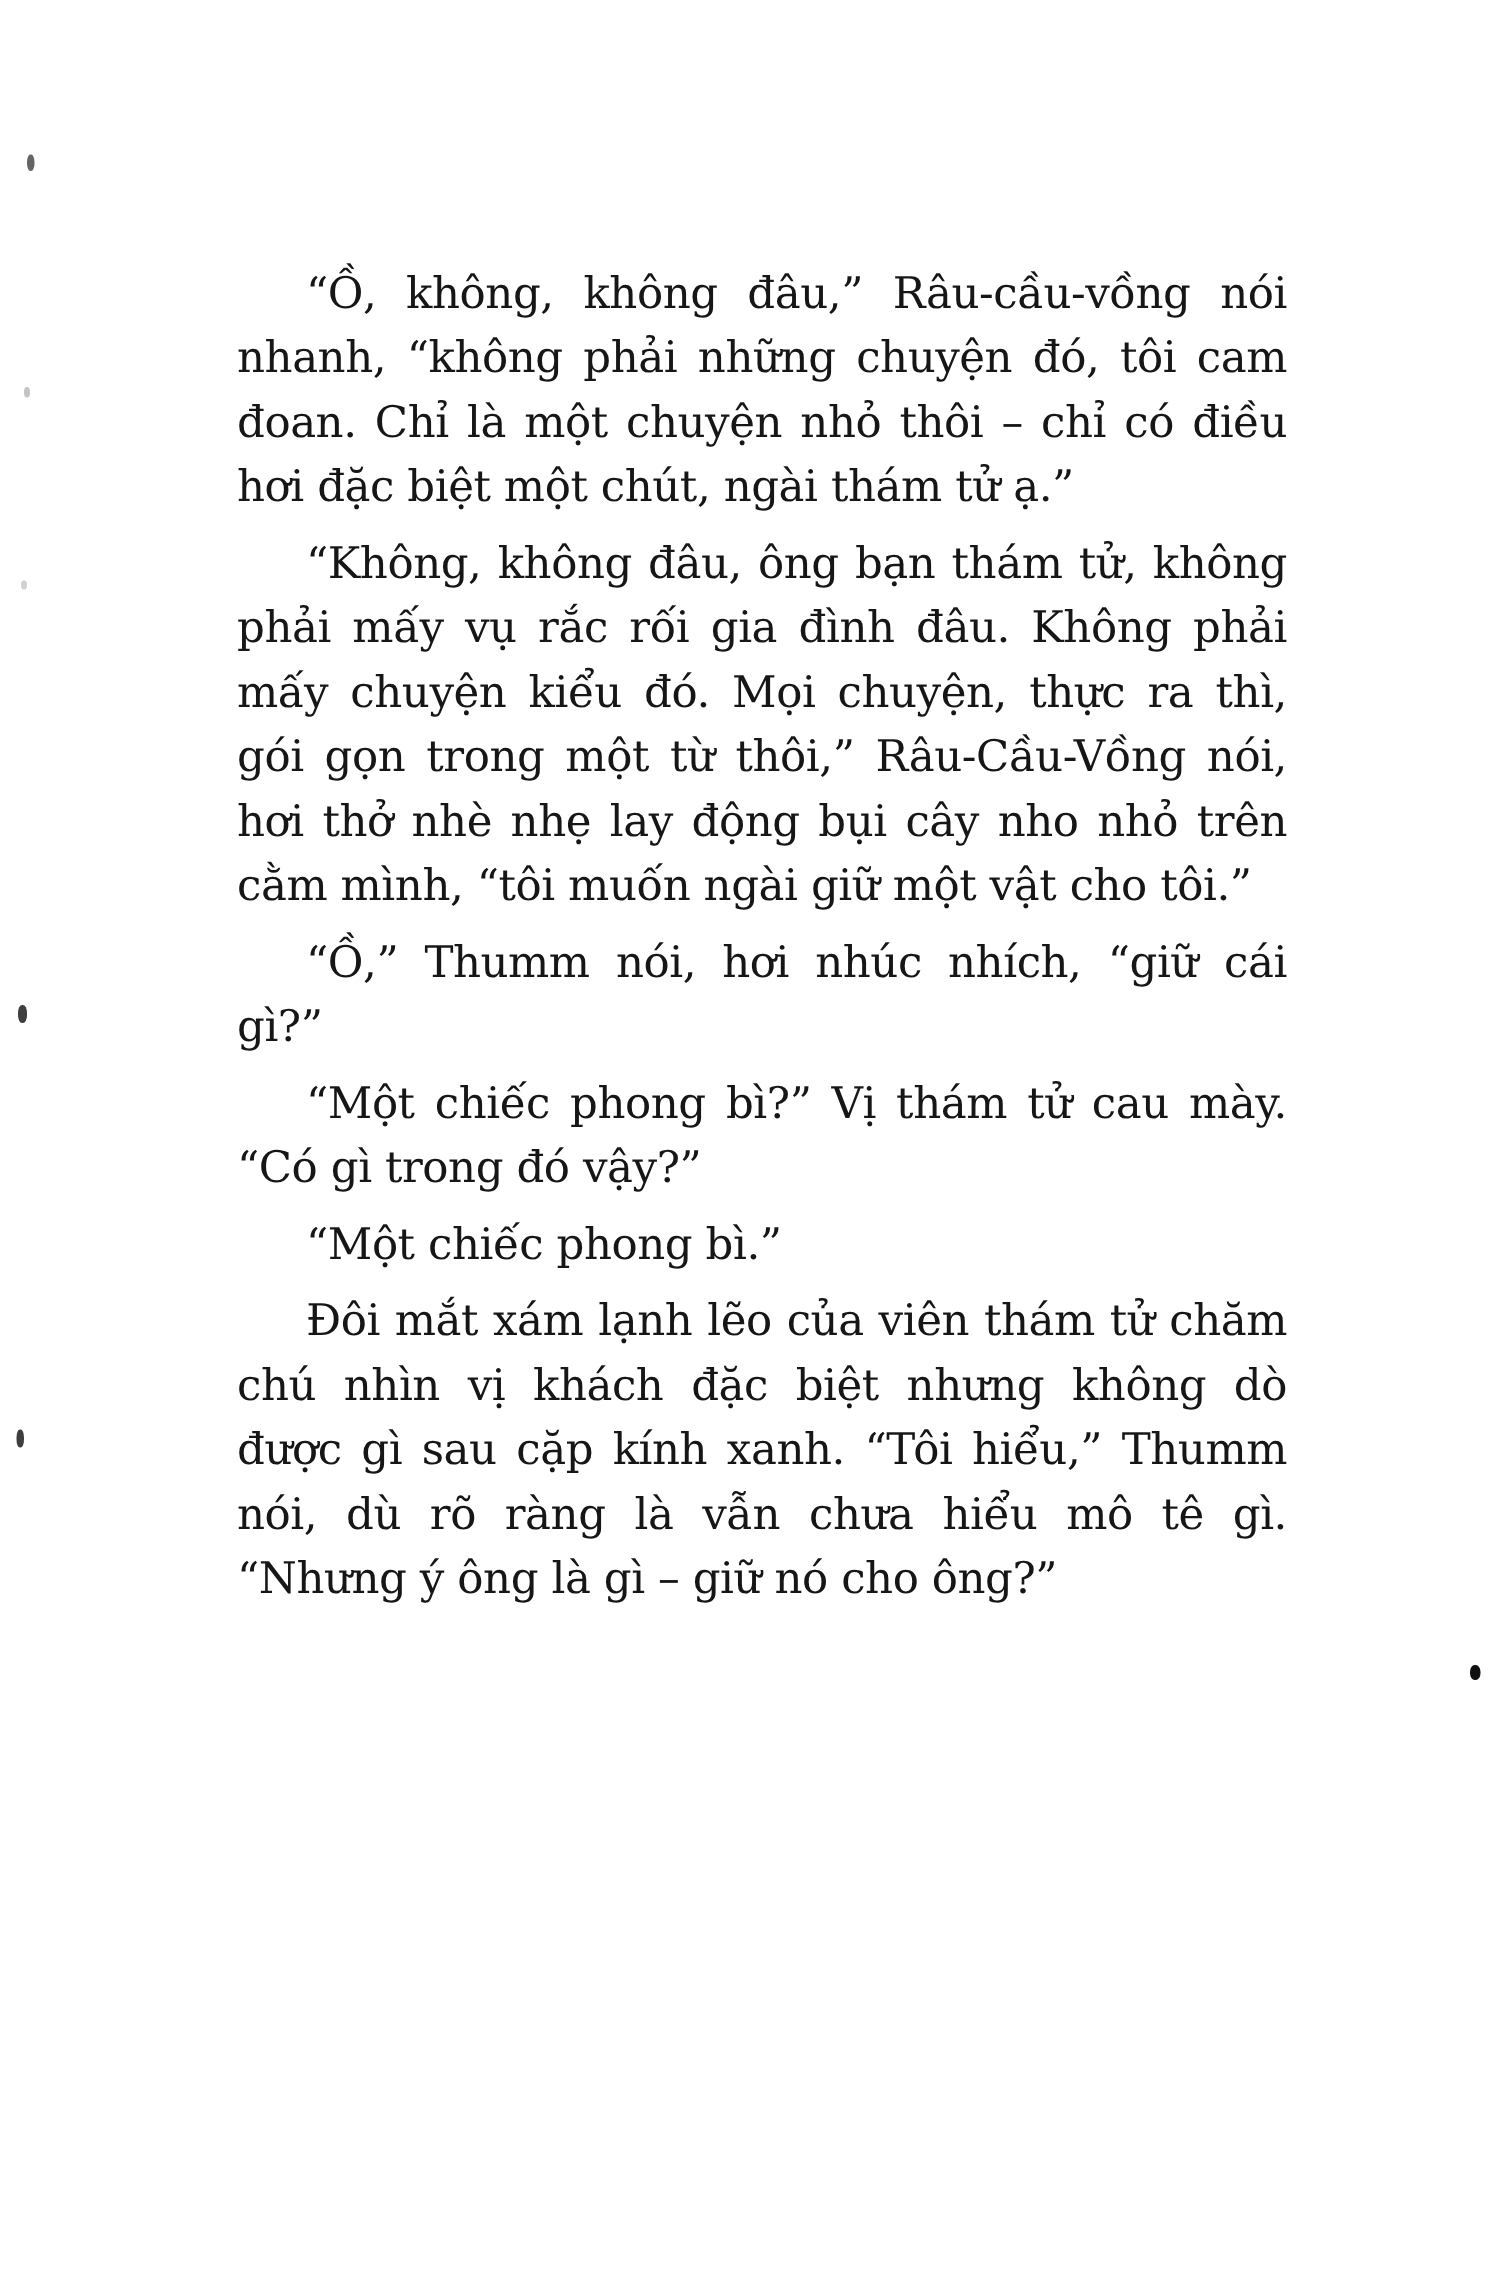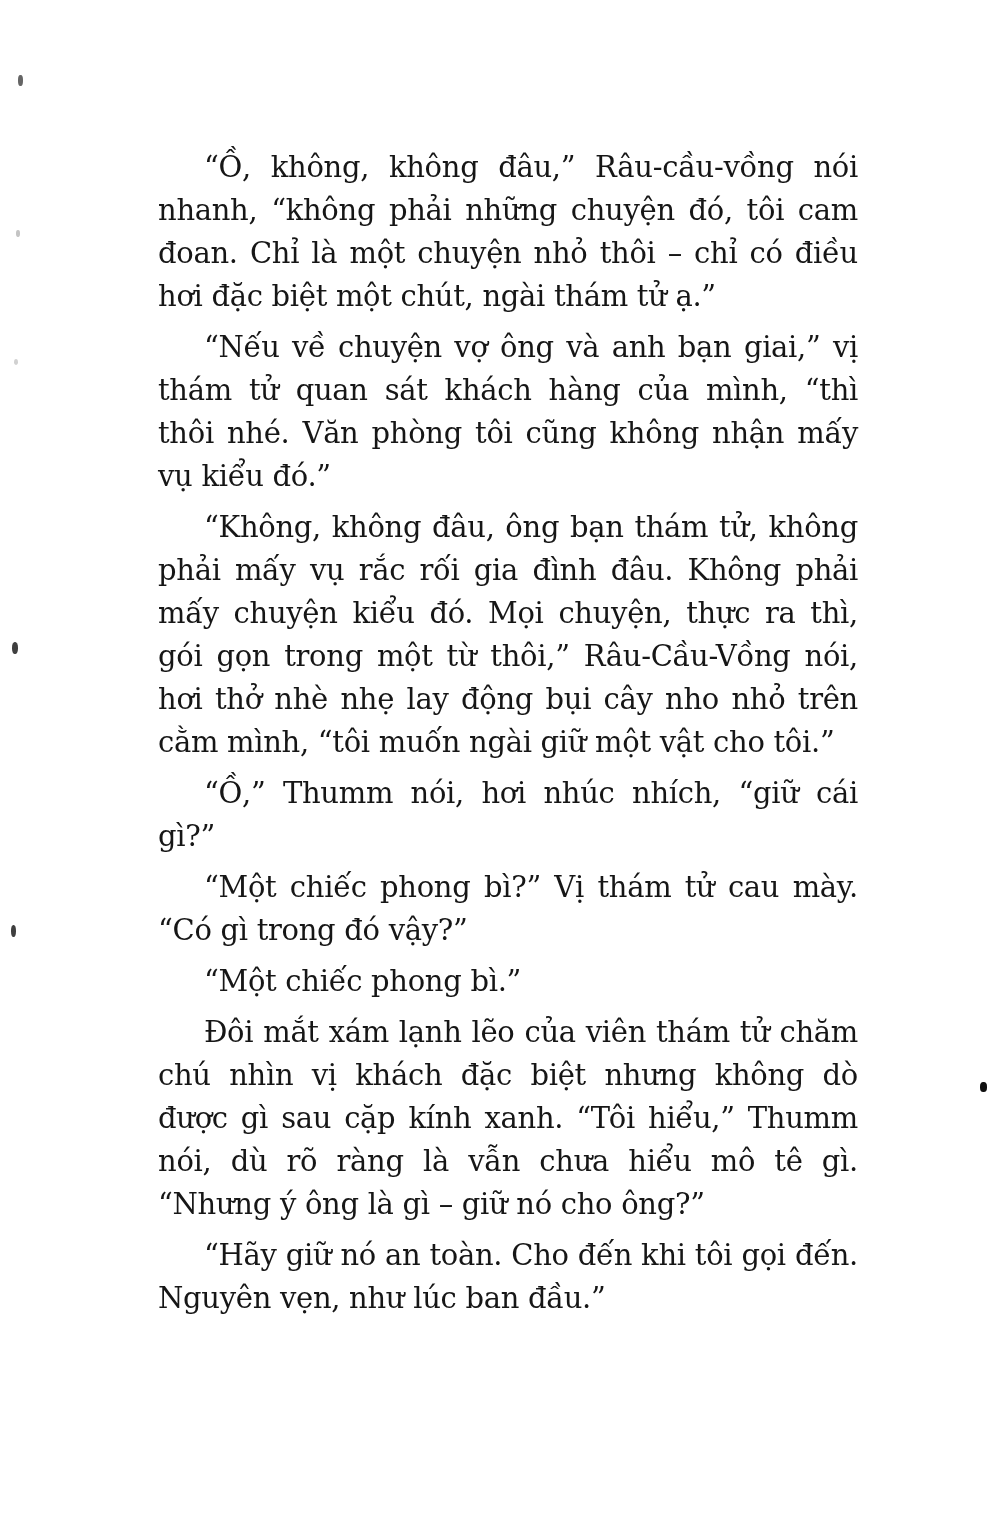--- a/index.html
+++ b/index.html
@@ -10,20 +10,21 @@
     width: 1000px;
     height: 1515px;
     background: #ffffff;
     position: relative;
     overflow: hidden;
   }
   .page {
     position: absolute;
     inset: 0;
     background: #ffffff;
+    margin-top: 28px;
   }
   .text-block {
     position: absolute;
     left: 158px;
     top: 146px;
     width: 700px;
     font-family: "DejaVu Serif", "Liberation Serif", serif;
     font-size: 29px;
     line-height: 43px;
     color: #161616;
@@ -38,27 +39,25 @@
     position: absolute;
     border-radius: 45%;
   }
 </style>
 </head>
 <body>
 
 <div class="page">
   <div class="text-block">
     <p>“Ồ, không, không đâu,” Râu-cầu-vồng nói nhanh, “không phải những chuyện đó, tôi cam đoan. Chỉ là một chuyện nhỏ thôi – chỉ có điều hơi đặc biệt một chút, ngài thám tử ạ.”</p>
-    <p>“Nếu về chuyện vợ ông và anh bạn giai,” vị thám tử quan sát khách hàng của mình, “thì thôi nhé. Văn phòng tôi cũng không nhận mấy vụ kiểu đó.”</p>
     <p>“Không, không đâu, ông bạn thám tử, không phải mấy vụ rắc rối gia đình đâu. Không phải mấy chuyện kiểu đó. Mọi chuyện, thực ra thì, gói gọn trong một từ thôi,” Râu-Cầu-Vồng nói, hơi thở nhè nhẹ lay động bụi cây nho nhỏ trên cằm mình, “tôi muốn ngài giữ một vật cho tôi.”</p>
     <p>“Ồ,” Thumm nói, hơi nhúc nhích, “giữ cái gì?”</p>
     <p>“Một chiếc phong bì?” Vị thám tử cau mày. “Có gì trong đó vậy?”</p>
     <p>“Một chiếc phong bì.”</p>
     <p>Đôi mắt xám lạnh lẽo của viên thám tử chăm chú nhìn vị khách đặc biệt nhưng không dò được gì sau cặp kính xanh. “Tôi hiểu,” Thumm nói, dù rõ ràng là vẫn chưa hiểu mô tê gì. “Nhưng ý ông là gì – giữ nó cho ông?”</p>
-    <p>“Hãy giữ nó an toàn. Cho đến khi tôi gọi đến. Nguyên vẹn, như lúc ban đầu.”</p>
   </div>
   <div id="artifacts">
       <div class="speck" style="left: 18px; top: 75px; width: 5px; height: 11px; background: rgb(74, 74, 74); opacity: 0.85;"></div>
       <div class="speck" style="left: 16px; top: 230px; width: 4px; height: 7px; background: rgb(138, 138, 138); opacity: 0.5;"></div>
       <div class="speck" style="left: 14px; top: 359px; width: 4px; height: 6px; background: rgb(154, 154, 154); opacity: 0.45;"></div>
       <div class="speck" style="left: 12px; top: 642px; width: 6px; height: 12px; background: rgb(42, 42, 42); opacity: 0.9;"></div>
       <div class="speck" style="left: 11px; top: 925px; width: 5px; height: 12px; background: rgb(42, 42, 42); opacity: 0.9;"></div>
       <div class="speck" style="left: 980px; top: 1082px; width: 7px; height: 10px; background: rgb(16, 16, 16); opacity: 1;"></div>
     </div>
 </div>

